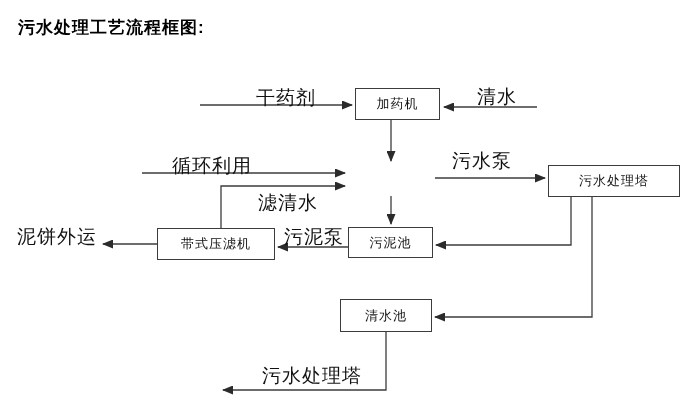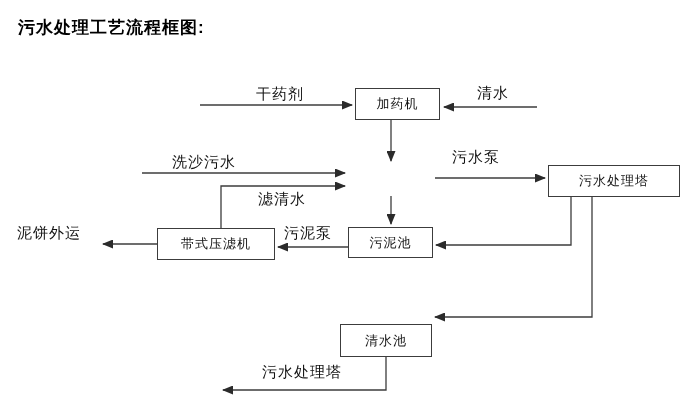--- a/index.html
+++ b/index.html
@@ -34,21 +34,21 @@
     display: flex;
     align-items: center;
     justify-content: center;
     font-size: 13px;
     letter-spacing: 1px;
     color: #111111;
     z-index: 2;
   }
   .edge-label {
     position: absolute;
-    font-size: 15px;
+    font-size: 19px;
     letter-spacing: 1px;
     color: #111111;
     white-space: nowrap;
     z-index: 2;
   }
   #flow-svg {
     position: absolute;
     left: 0;
     top: 0;
     z-index: 1;
@@ -58,21 +58,21 @@
     stroke: #3c3c3c;
     stroke-width: 1.3;
   }
 
   
   #node-dosing      { left: 355px; top:  88px; width:  85px; height: 32px; }
   #node-sewage      { left: 348px; top: 164px; width:  87px; height: 32px; }
   #node-tower       { left: 548px; top: 165px; width: 132px; height: 32px; }
   #node-sludge      { left: 348px; top: 227px; width:  85px; height: 31px; }
   #node-press       { left: 157px; top: 228px; width: 118px; height: 32px; }
-  #node-cleanpool   { left: 340px; top: 299px; width:  92px; height: 33px; margin-top: 25px; }
+  #node-cleanpool   { left: 340px; top: 299px; width:  92px; height: 33px; }
 
   
   #lbl-dry-agent     { left: 256px; top:  85px; }
   #lbl-clean-water   { left: 477px; top:  84px; }
   #lbl-sand-washing  { left: 172px; top: 153px; }
   #lbl-sewage-pump   { left: 452px; top: 148px; }
   #lbl-filtered      { left: 258px; top: 190px; }
   #lbl-sludge-pump   { left: 284px; top: 224px; }
   #lbl-bottom-sewage { left: 472px; top: 224px; }
   #lbl-mud-cake      { left: 17px;  top: 224px; }
@@ -106,20 +106,20 @@
   </svg>
 
   <div class="node" id="node-dosing">加药机</div>
   <div class="node" id="node-tower">污水处理塔</div>
   <div class="node" id="node-sludge">污泥池</div>
   <div class="node" id="node-press">带式压滤机</div>
   <div class="node" id="node-cleanpool">清水池</div>
 
   <span class="edge-label" id="lbl-dry-agent">干药剂</span>
   <span class="edge-label" id="lbl-clean-water">清水</span>
-  <span class="edge-label" id="lbl-sand-washing">洗沙污水</span>
+  <span class="edge-label" id="lbl-sand-washing">循环利用</span>
   <span class="edge-label" id="lbl-sewage-pump">污水泵</span>
   <span class="edge-label" id="lbl-filtered">滤清水</span>
   <span class="edge-label" id="lbl-sludge-pump">污泥泵</span>
   <span class="edge-label" id="lbl-mud-cake">泥饼外运</span>
   <span class="edge-label" id="lbl-recycling">污水处理塔</span>
 
 </div>
 
 </body></html>

